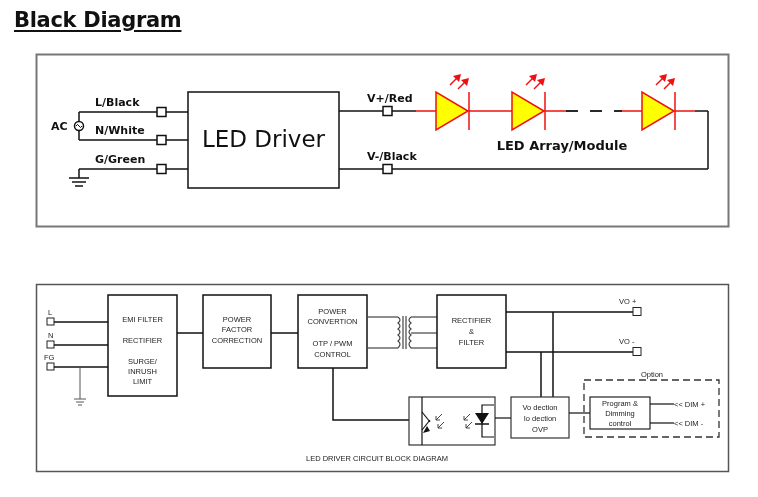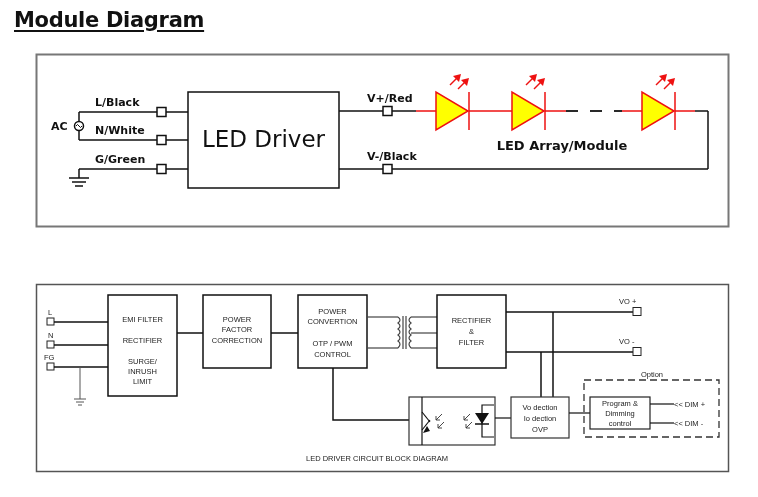--- a/index.html
+++ b/index.html
@@ -11,21 +11,21 @@
     }
     svg { position: absolute; left: 0; top: 0; }
     .lbl-b { font-family: "DejaVu Sans", sans-serif; font-weight: bold; font-size: 11px; fill: #111; }
     .lbl-big { font-family: "DejaVu Sans", sans-serif; font-size: 23px; fill: #111; }
     .lbl-mod { font-family: "DejaVu Sans", sans-serif; font-weight: bold; font-size: 13px; fill: #111; }
     .lbl-xs { font-family: "Liberation Sans", sans-serif; font-size: 7.5px; fill: #222; }
   </style>
 </head>
 <body>
 
-<div id="page-title">Module Diagram</div>
+<div id="page-title">Black Diagram</div>
 
 <svg width="758" height="497" viewBox="0 0 758 497">
 
   <rect x="36.5" y="54.5" width="692" height="172" fill="none" stroke="#777" stroke-width="2"></rect>
 
   <g>
     <line x1="79" y1="112" x2="79" y2="140" stroke="#111" stroke-width="1.5"></line>
     <circle cx="79" cy="126" r="4.5" fill="#fff" stroke="#111" stroke-width="1.5"></circle>
     <path d="M76 126 q1.5 -3 3 0 q1.5 3 3 0" fill="none" stroke="#111" stroke-width="1"></path>
   </g>

